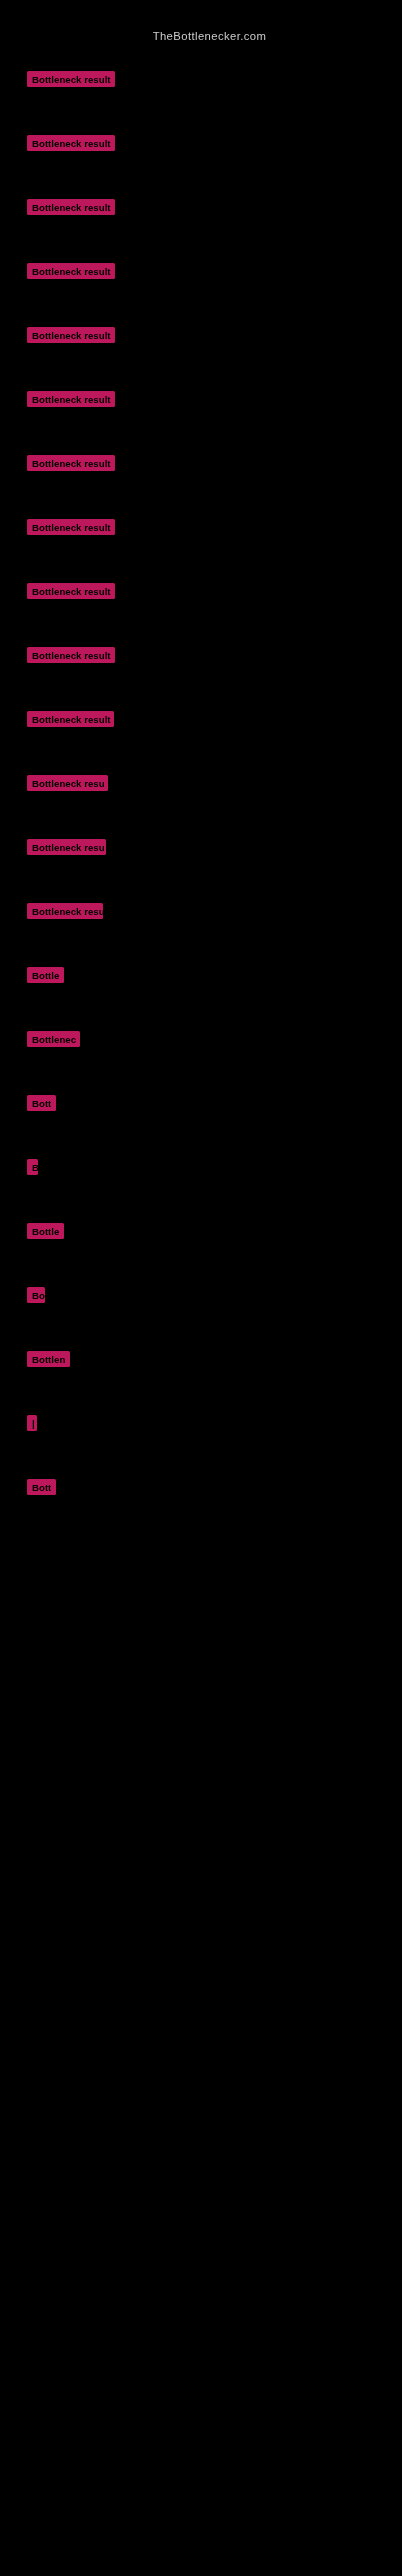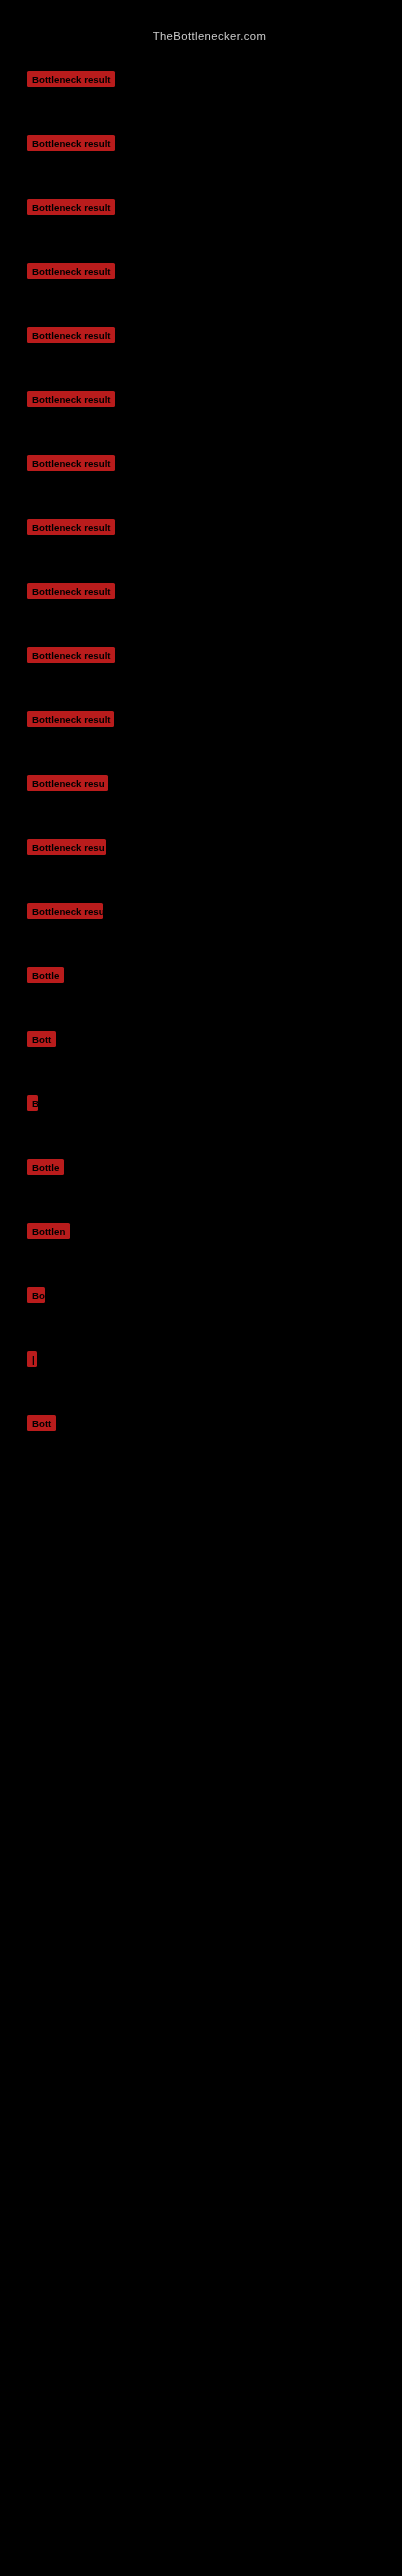--- a/index.html
+++ b/index.html
@@ -19,21 +19,21 @@
     .site-title {
       text-align: center;
       color: #cccccc;
       font-size: 11.3px;
       padding: 6.4px 0 8px 0;
       letter-spacing: 0.4px;
     }
 
     .bottleneck-badge {
       display: inline-block;
-      background-color: #b91c1c;
+      background-color: #be185d;
       color: #000000;
       font-size: 9.7px;
       font-weight: bold;
       padding: 2.4px 4.8px;
       border-radius: 1.6px;
       white-space: nowrap;
       overflow: hidden;
     }
 
     .result-row {
@@ -57,21 +57,22 @@
     <div class="result-row" style="position: relative; height: 64px;"><span class="bottleneck-badge" style="max-width: 97px;">Bottleneck result</span></div>
     <div class="result-row" style="position: relative; height: 64px;"><span class="bottleneck-badge" style="max-width: 97px;">Bottleneck result</span></div>
     <div class="result-row" style="position: relative; height: 64px;"><span class="bottleneck-badge" style="max-width: 95px;">Bottleneck result</span></div>
     <div class="result-row" style="position: relative; height: 64px;"><span class="bottleneck-badge" style="max-width: 93px;">Bottleneck result</span></div>
     <div class="result-row" style="position: relative; height: 64px;"><span class="bottleneck-badge" style="max-width: 90px;">Bottleneck result</span></div>
     <div class="result-row" style="position: relative; height: 64px;"><span class="bottleneck-badge" style="max-width: 87px;">Bottleneck result</span></div>
     <div class="result-row" style="position: relative; height: 64px;"><span class="bottleneck-badge" style="max-width: 81px;">Bottleneck resu</span></div>
     <div class="result-row" style="position: relative; height: 64px;"><span class="bottleneck-badge" style="max-width: 79px;">Bottleneck resu</span></div>
     <div class="result-row" style="position: relative; height: 64px;"><span class="bottleneck-badge" style="max-width: 76px;">Bottleneck resu</span></div>
     <div class="result-row" style="position: relative; height: 64px;"><span class="bottleneck-badge" style="max-width: 39px;">Bottle</span></div>
+    <div class="result-row" style="position: relative; height: 64px;"><span class="bottleneck-badge" style="max-width: 53px;">Bottlenec</span></div>
     <div class="result-row" style="position: relative; height: 64px;"><span class="bottleneck-badge" style="max-width: 29px;">Bott</span></div>
     <div class="result-row" style="position: relative; height: 64px;"><span class="bottleneck-badge" style="max-width: 11.3px;">B</span></div>
     <div class="result-row" style="position: relative; height: 64px;"><span class="bottleneck-badge" style="max-width: 39px;">Bottle</span></div>
+    <div class="result-row" style="position: relative; height: 64px;"><span class="bottleneck-badge" style="max-width: 17.7px;">Bo</span></div>
     <div class="result-row" style="position: relative; height: 64px;"><span class="bottleneck-badge" style="max-width: 44px;">Bottlen</span></div>
-    <div class="result-row" style="position: relative; height: 64px;"><span class="bottleneck-badge" style="max-width: 17.7px;">Bo</span></div>
     <div class="result-row" style="position: relative; height: 64px;"><span class="bottleneck-badge" style="max-width: 6.4px;">|</span></div>
     <div class="result-row" style="position: relative; height: 64px;"><span class="bottleneck-badge" style="max-width: 29px;">Bott</span></div>
   </div>
 
 
 </body></html>

